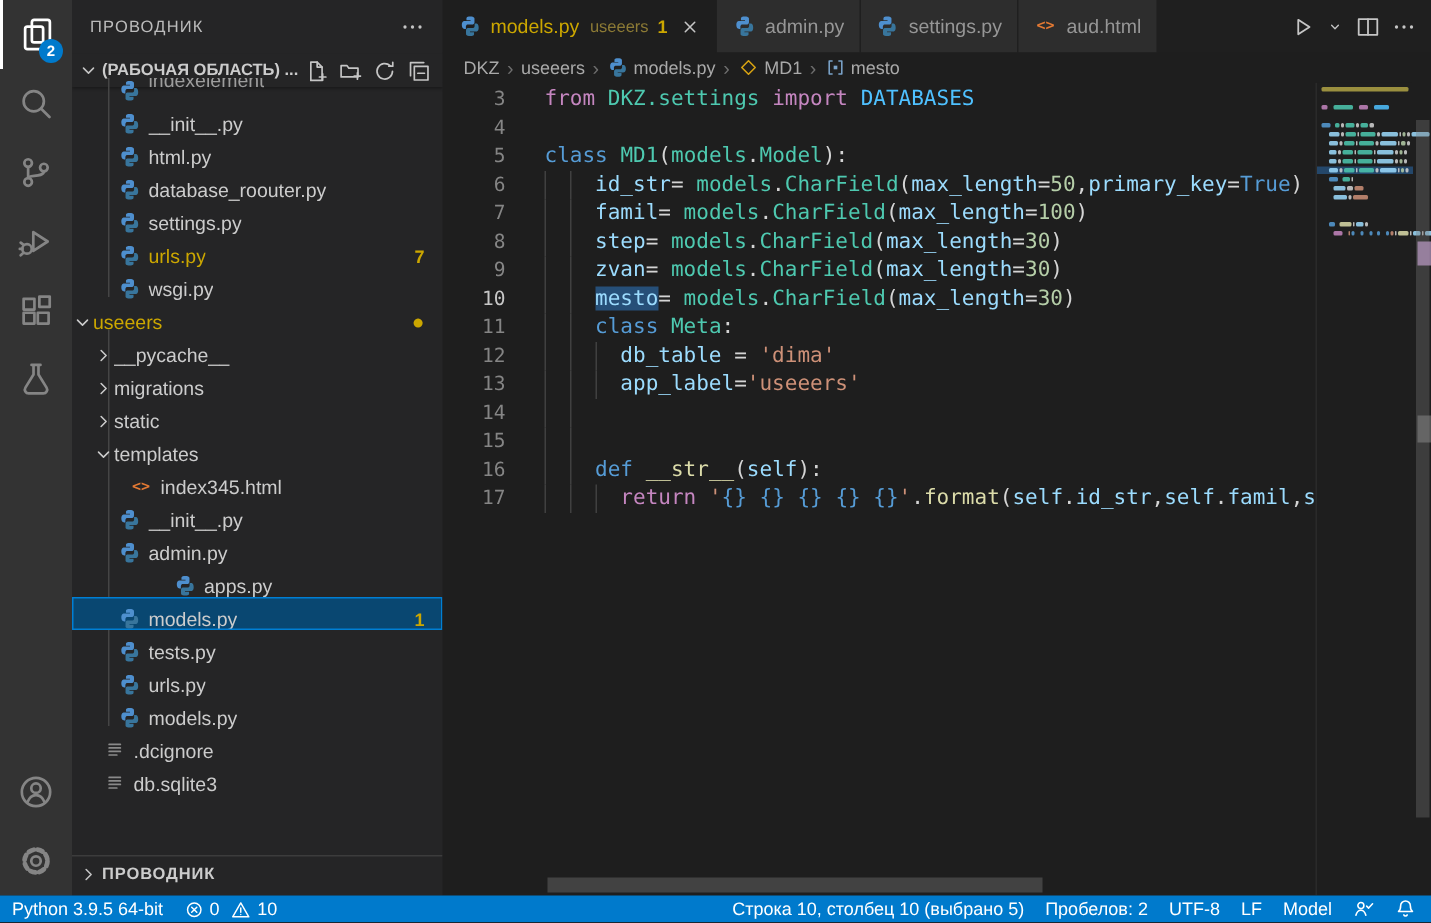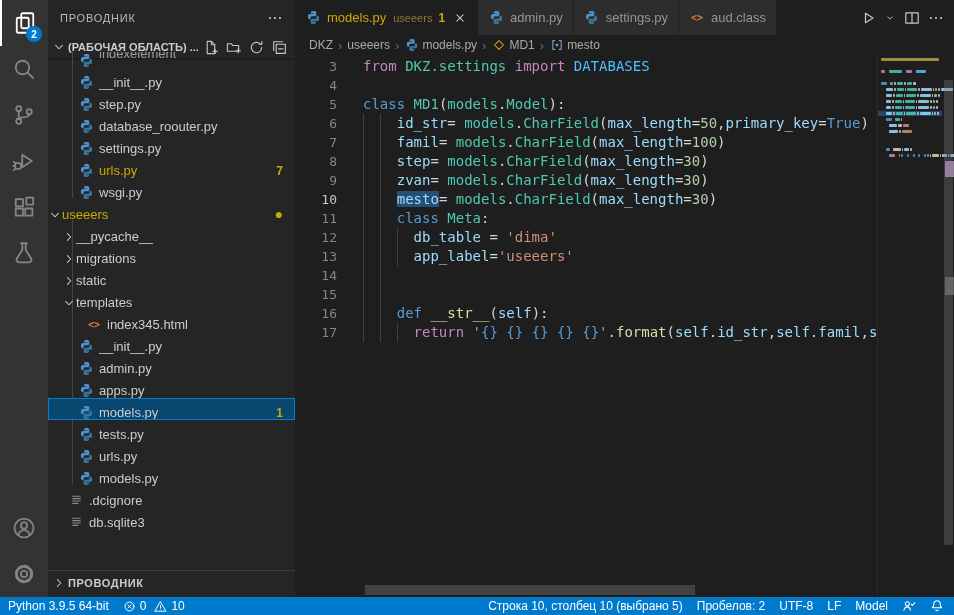--- a/index.html
+++ b/index.html
@@ -241,21 +241,21 @@
           <span class="lbl">__init__.py</span>
         </div>
         <div class="row" style="top: 38px;">
           <span style="width: 30px; flex: 0 0 auto;"></span>
           <span class="ficon">
             <svg width="15" height="15" viewBox="0 0 16 16">
               <path fill="#4e8fce" d="M7.9 1C5.1 1 5.3 2.3 5.3 2.3v1.5h2.9v.4H4.1S2 4 2 7s1.8 2.9 1.8 2.9h1.1V8.4s-.1-1.7 1.6-1.7h2.9s1.6 0 1.6-1.6V2.5S11.2 1 7.9 1z"></path>
               <path fill="#38759c" d="M8.1 15c2.8 0 2.6-1.3 2.6-1.3v-1.5H7.8v-.4h4.1s2.1.2 2.1-2.8-1.8-2.9-1.8-2.9h-1.1v1.5s.1 1.7-1.6 1.7H6.6S5 9.3 5 10.9v2.6S4.8 15 8.1 15z"></path>
             </svg>
           </span>
-          <span class="lbl">step.py</span>
+          <span class="lbl">html.py</span>
         </div>
         <div class="row" style="top: 60px;">
           <span style="width: 30px; flex: 0 0 auto;"></span>
           <span class="ficon">
             <svg width="15" height="15" viewBox="0 0 16 16">
               <path fill="#4e8fce" d="M7.9 1C5.1 1 5.3 2.3 5.3 2.3v1.5h2.9v.4H4.1S2 4 2 7s1.8 2.9 1.8 2.9h1.1V8.4s-.1-1.7 1.6-1.7h2.9s1.6 0 1.6-1.6V2.5S11.2 1 7.9 1z"></path>
               <path fill="#38759c" d="M8.1 15c2.8 0 2.6-1.3 2.6-1.3v-1.5H7.8v-.4h4.1s2.1.2 2.1-2.8-1.8-2.9-1.8-2.9h-1.1v1.5s.1 1.7-1.6 1.7H6.6S5 9.3 5 10.9v2.6S4.8 15 8.1 15z"></path>
             </svg>
           </span>
           <span class="lbl">database_roouter.py</span>
@@ -357,21 +357,21 @@
         <div class="row" style="top: 302px;">
           <span style="width: 30px; flex: 0 0 auto;"></span>
           <span class="ficon">
             <svg width="15" height="15" viewBox="0 0 16 16">
               <path fill="#4e8fce" d="M7.9 1C5.1 1 5.3 2.3 5.3 2.3v1.5h2.9v.4H4.1S2 4 2 7s1.8 2.9 1.8 2.9h1.1V8.4s-.1-1.7 1.6-1.7h2.9s1.6 0 1.6-1.6V2.5S11.2 1 7.9 1z"></path>
               <path fill="#38759c" d="M8.1 15c2.8 0 2.6-1.3 2.6-1.3v-1.5H7.8v-.4h4.1s2.1.2 2.1-2.8-1.8-2.9-1.8-2.9h-1.1v1.5s.1 1.7-1.6 1.7H6.6S5 9.3 5 10.9v2.6S4.8 15 8.1 15z"></path>
             </svg>
           </span>
           <span class="lbl">admin.py</span>
         </div>
-        <div class="row" style="top: 324px;">
+        <div class="row" style="top: 324px; padding-left: 37px;">
           <span style="width: 30px; flex: 0 0 auto;"></span>
           <span class="ficon">
             <svg width="15" height="15" viewBox="0 0 16 16">
               <path fill="#4e8fce" d="M7.9 1C5.1 1 5.3 2.3 5.3 2.3v1.5h2.9v.4H4.1S2 4 2 7s1.8 2.9 1.8 2.9h1.1V8.4s-.1-1.7 1.6-1.7h2.9s1.6 0 1.6-1.6V2.5S11.2 1 7.9 1z"></path>
               <path fill="#38759c" d="M8.1 15c2.8 0 2.6-1.3 2.6-1.3v-1.5H7.8v-.4h4.1s2.1.2 2.1-2.8-1.8-2.9-1.8-2.9h-1.1v1.5s.1 1.7-1.6 1.7H6.6S5 9.3 5 10.9v2.6S4.8 15 8.1 15z"></path>
             </svg>
           </span>
           <span class="lbl">apps.py</span>
         </div>
         <div class="row selected" style="top: 346px;">
@@ -478,21 +478,21 @@
                 <path fill="#4e8fce" d="M7.9 1C5.1 1 5.3 2.3 5.3 2.3v1.5h2.9v.4H4.1S2 4 2 7s1.8 2.9 1.8 2.9h1.1V8.4s-.1-1.7 1.6-1.7h2.9s1.6 0 1.6-1.6V2.5S11.2 1 7.9 1z"></path>
                 <path fill="#38759c" d="M8.1 15c2.8 0 2.6-1.3 2.6-1.3v-1.5H7.8v-.4h4.1s2.1.2 2.1-2.8-1.8-2.9-1.8-2.9h-1.1v1.5s.1 1.7-1.6 1.7H6.6S5 9.3 5 10.9v2.6S4.8 15 8.1 15z"></path>
               </svg>
             </span>
             <span>settings.py</span>
           </div>
           <div class="tab">
             <span class="ficon">
               <span class="html-glyph">&lt;&gt;</span>
             </span>
-            <span>aud.class</span>
+            <span>aud.html</span>
           </div>
         </div>
       <div class="editor-actions" id="editorActions">
           <span class="ea">
             <svg width="16" height="16" viewBox="0 0 16 16" fill="none" stroke="currentColor" stroke-width="1.2" stroke-linecap="round" stroke-linejoin="round">
               <path d="M5.5 3.2L13 8l-7.5 4.8z"></path>
             </svg>
           </span>
           <span class="ea">
             <svg width="12" height="12" viewBox="0 0 16 16" fill="none" stroke="currentColor" stroke-width="1.2" stroke-linecap="round" stroke-linejoin="round">

